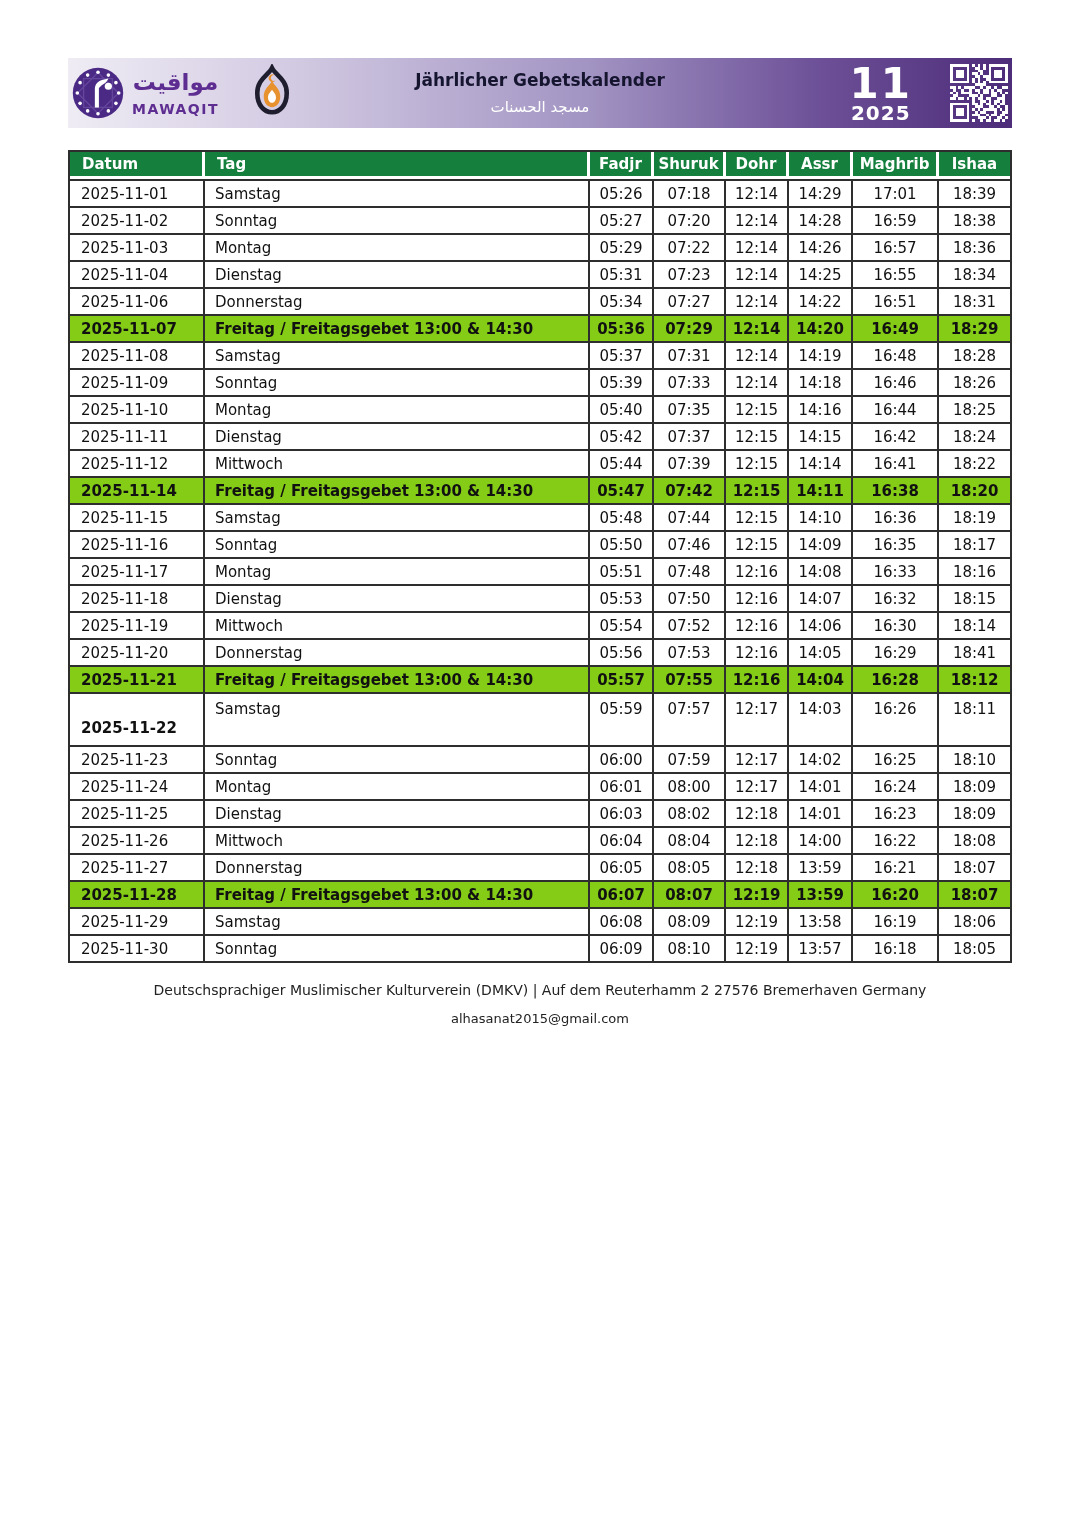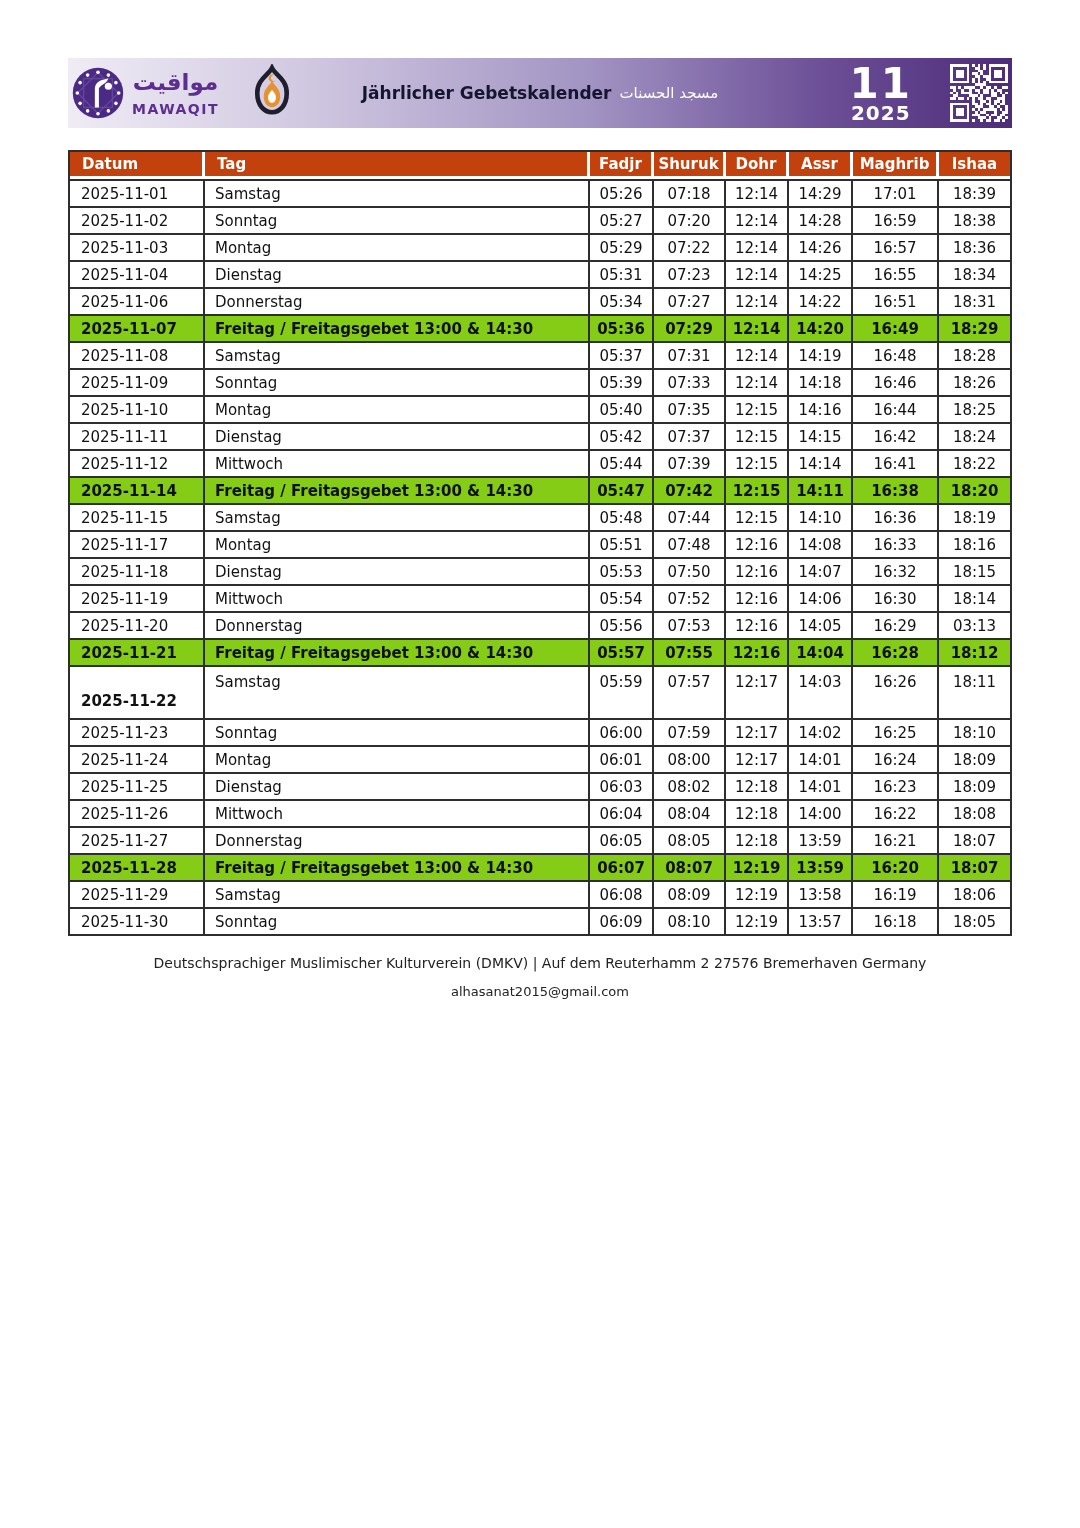--- a/index.html
+++ b/index.html
@@ -18,41 +18,41 @@
     background:linear-gradient(90deg,#efecf4 0%,#d5cde4 22%,#a294c3 55%,#6c4f97 80%,#4d2c79 100%);
     display:flex; align-items:center;
   }
   .mawaqit-logo { display:flex; align-items:center; gap:7px; margin-left:3px; }
   .mawaqit-wordmark { color:#5e2d91; text-align:center; line-height:1; }
   .mawaqit-arabic { font-size:23px; font-weight:bold; }
   .mawaqit-latin  { font-size:14px; font-weight:bold; letter-spacing:1.5px; margin-top:8px; }
   .mosque-logo { margin-left:30px; margin-top:2px; }
   .title-block {
     position:absolute; left:0; right:0; top:0; height:100%;
-    display:flex; justify-content:center; align-items:center;
+    display:flex; flex-direction:column; justify-content:center; align-items:center;
     gap:8px; pointer-events:none;
   }
   .doc-title { font-weight:bold; font-size:17px; color:#15152f; }
   .doc-subtitle-ar { font-size:15px; color:#ffffff; }
   .month-year {
     position:absolute; right:100px; top:50%; transform:translateY(-50%);
     text-align:center; color:#ffffff; font-weight:bold; line-height:0.95;
   }
   .month-num { font-size:42px; letter-spacing:2px; }
   .year-num  { font-size:20px; letter-spacing:1px; }
   .qr-box { position:absolute; right:4px; top:50%; transform:translateY(-50%); width:58px; height:58px; }
 
   
   table.calendar {
     margin-top:22px; width:944px; table-layout:fixed;
     border-collapse:separate; border-spacing:0;
     border:2px solid #2e2e2e; font-size:15px;
   }
   .calendar th {
-    background:#c2410c; color:#ffffff; font-weight:bold;
+    background:#15803d; color:#ffffff; font-weight:bold;
     height:27px; padding:0; text-align:center;
     border-right:3px solid #ffffff; border-bottom:3px solid #ffffff;
   }
   .calendar th.left { text-align:left; padding-left:12px; }
   .calendar th:last-child { border-right:none; }
   .calendar td {
     background:#ffffff; height:27px; padding:0; text-align:center;
     border-right:2px solid #2e2e2e; border-top:2px solid #2e2e2e;
     vertical-align:middle;
   }
@@ -520,20 +520,30 @@
             <td class="col-datum">2025-11-15</td>
             <td class="col-tag">Samstag</td>
             <td class="col-time">05:48</td>
             <td class="col-time">07:44</td>
             <td class="col-time">12:15</td>
             <td class="col-time">14:10</td>
             <td class="col-time">16:36</td>
             <td class="col-time">18:19</td>
           </tr>
           <tr>
+            <td class="col-datum">2025-11-16</td>
+            <td class="col-tag">Sonntag</td>
+            <td class="col-time">05:50</td>
+            <td class="col-time">07:46</td>
+            <td class="col-time">12:15</td>
+            <td class="col-time">14:09</td>
+            <td class="col-time">16:35</td>
+            <td class="col-time">18:17</td>
+          </tr>
+          <tr>
             <td class="col-datum">2025-11-17</td>
             <td class="col-tag">Montag</td>
             <td class="col-time">05:51</td>
             <td class="col-time">07:48</td>
             <td class="col-time">12:16</td>
             <td class="col-time">14:08</td>
             <td class="col-time">16:33</td>
             <td class="col-time">18:16</td>
           </tr>
           <tr>
@@ -557,21 +567,21 @@
             <td class="col-time">18:14</td>
           </tr>
           <tr>
             <td class="col-datum">2025-11-20</td>
             <td class="col-tag">Donnerstag</td>
             <td class="col-time">05:56</td>
             <td class="col-time">07:53</td>
             <td class="col-time">12:16</td>
             <td class="col-time">14:05</td>
             <td class="col-time">16:29</td>
-            <td class="col-time">03:13</td>
+            <td class="col-time">18:41</td>
           </tr>
           <tr class="friday">
             <td class="col-datum">2025-11-21</td>
             <td class="col-tag">Freitag / Freitagsgebet 13:00 &amp; 14:30</td>
             <td class="col-time">05:57</td>
             <td class="col-time">07:55</td>
             <td class="col-time">12:16</td>
             <td class="col-time">14:04</td>
             <td class="col-time">16:28</td>
             <td class="col-time">18:12</td>

